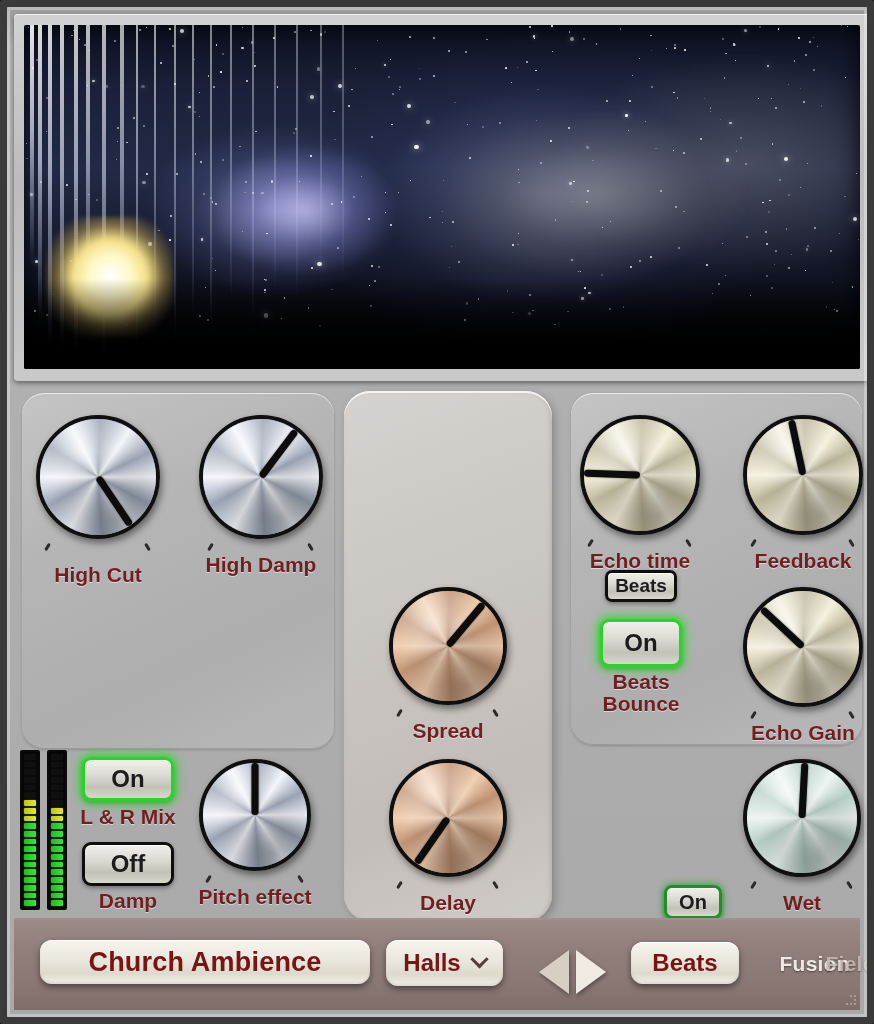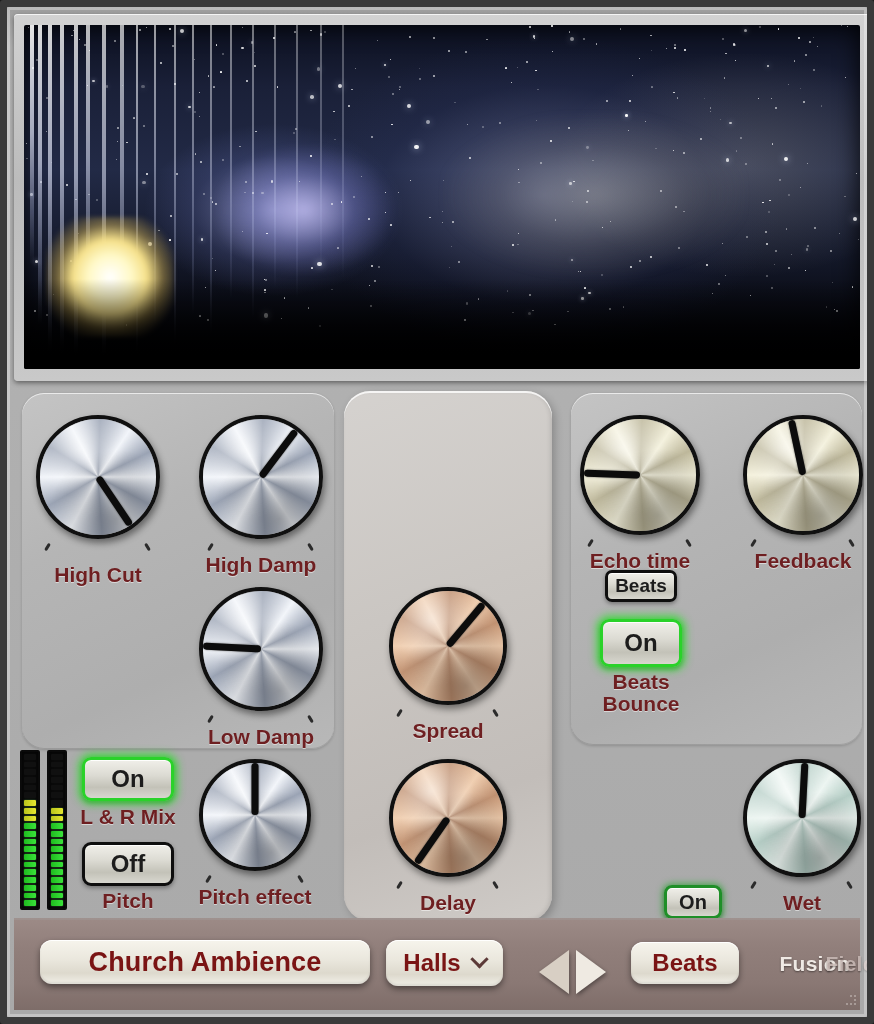--- a/index.html
+++ b/index.html
@@ -582,30 +582,20 @@
         <div class="knob-face"></div>
           <div class="knob-shade"></div>
         <div class="knob-pointer" style="transform: translate(-50%, 0px) rotate(217deg);"></div>
       </div>
       <div class="tick" style="left:10px;top:128px;transform:rotate(32deg);"></div>
       <div class="tick" style="left:110px;top:128px;transform:rotate(-32deg);"></div>
       <div class="knob-label" style="top:138px;">High Damp</div>
     </div>
 
 
-    <div class="knob-unit" style="left:185px;top:200px;">
-      <div class="knob k-silver" style="width: 124px; height: 124px; --kc-hi: #f2f5fa; --kc-lo: #9aa3b4;">
-        <div class="knob-face"></div>
-          <div class="knob-shade"></div>
-        <div class="knob-pointer" style="transform: translate(-50%, 0px) rotate(453deg);"></div>
-      </div>
-      <div class="tick" style="left:10px;top:128px;transform:rotate(32deg);"></div>
-      <div class="tick" style="left:110px;top:128px;transform:rotate(-32deg);"></div>
-      <div class="knob-label" style="top:138px;">Low Damp</div>
-    </div>
 
     <div class="vu-wrap" style="left:6px;top:363px;height:160px;">
       <div class="vu" id="vu-left">
           <div class="seg" style="background: linear-gradient(90deg, rgb(31, 188, 31), rgb(58, 227, 58)); box-shadow: rgba(120, 255, 120, 0.4) 0px 0px 2px;"></div>
           <div class="seg" style="background: linear-gradient(90deg, rgb(31, 188, 31), rgb(58, 227, 58)); box-shadow: rgba(120, 255, 120, 0.4) 0px 0px 2px;"></div>
           <div class="seg" style="background: linear-gradient(90deg, rgb(31, 188, 31), rgb(58, 227, 58)); box-shadow: rgba(120, 255, 120, 0.4) 0px 0px 2px;"></div>
           <div class="seg" style="background: linear-gradient(90deg, rgb(31, 188, 31), rgb(58, 227, 58)); box-shadow: rgba(120, 255, 120, 0.4) 0px 0px 2px;"></div>
           <div class="seg" style="background: linear-gradient(90deg, rgb(31, 188, 31), rgb(58, 227, 58)); box-shadow: rgba(120, 255, 120, 0.4) 0px 0px 2px;"></div>
           <div class="seg" style="background: linear-gradient(90deg, rgb(31, 188, 31), rgb(58, 227, 58)); box-shadow: rgba(120, 255, 120, 0.4) 0px 0px 2px;"></div>
           <div class="seg" style="background: linear-gradient(90deg, rgb(31, 188, 31), rgb(58, 227, 58)); box-shadow: rgba(120, 255, 120, 0.4) 0px 0px 2px;"></div>
@@ -648,21 +638,21 @@
     </div>
 
     <div class="toggle on" id="toggle-lr-mix" style="left:68px;top:370px;width:92px;height:44px;font-size:24px;">
       <span>On</span>
     </div>
     <div class="toggle-caption" style="left:114px;top:418px;">L &amp; R Mix</div>
 
     <div class="toggle" id="toggle-mono" style="left:68px;top:455px;width:92px;height:44px;font-size:24px;">
       <span>Off</span>
     </div>
-    <div class="toggle-caption" style="left:114px;top:502px;">Pitch</div>
+    <div class="toggle-caption" style="left:114px;top:502px;">Damp</div>
 
     <div class="knob-unit" style="left:185px;top:372px;">
       <div class="knob k-silver" style="width: 112px; height: 112px; --kc-hi: #f2f5fa; --kc-lo: #9aa3b4;">
         <div class="knob-face"></div>
           <div class="knob-shade"></div>
         <div class="knob-pointer" style="transform: translate(-50%, 0px) rotate(180deg);"></div>
       </div>
       <div class="tick" style="left:8px;top:116px;transform:rotate(32deg);"></div>
       <div class="tick" style="left:100px;top:116px;transform:rotate(-32deg);"></div>
       <div class="knob-label" style="top:126px;">Pitch effect</div>
@@ -706,20 +696,30 @@
       <div class="knob k-cream" style="width: 120px; height: 120px; --kc-hi: #f4f1dc; --kc-lo: #bdb79a;">
         <div class="knob-face"></div>
           <div class="knob-shade"></div>
         <div class="knob-pointer" style="transform: translate(-50%, 0px) rotate(528deg);"></div>
       </div>
       <div class="tick" style="left:9px;top:124px;transform:rotate(32deg);"></div>
       <div class="tick" style="left:107px;top:124px;transform:rotate(-32deg);"></div>
       <div class="knob-label" style="top:134px;">Feedback</div>
     </div>
 
+    <div class="knob-unit" style="left:729px;top:200px;">
+      <div class="knob k-cream" style="width: 120px; height: 120px; --kc-hi: #f4f1dc; --kc-lo: #bdb79a;">
+        <div class="knob-face"></div>
+          <div class="knob-shade"></div>
+        <div class="knob-pointer" style="transform: translate(-50%, 0px) rotate(493deg);"></div>
+      </div>
+      <div class="tick" style="left:9px;top:124px;transform:rotate(32deg);"></div>
+      <div class="tick" style="left:107px;top:124px;transform:rotate(-32deg);"></div>
+      <div class="knob-label" style="top:134px;">Echo Gain</div>
+    </div>
 
     <div class="toggle" id="beats-button" style="left:591px;top:183px;width:72px;height:32px;font-size:19px;border-width:3px;border-radius:7px;">
       <span>Beats</span>
     </div>
 
     <div class="toggle on" id="stereo-bounce-toggle" style="left:586px;top:232px;width:82px;height:48px;font-size:24px;">
       <span>On</span>
     </div>
     <div class="toggle-caption two-line" style="left:627px;top:284px;">
       <div>Beats</div>

